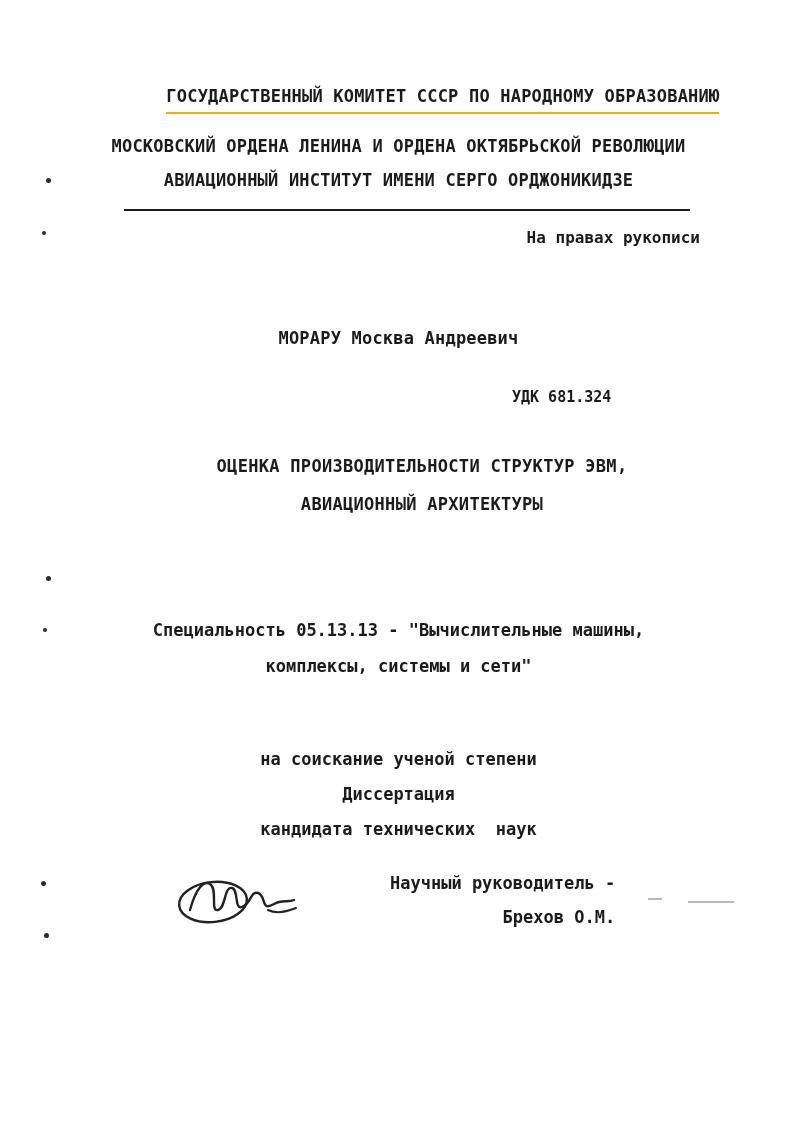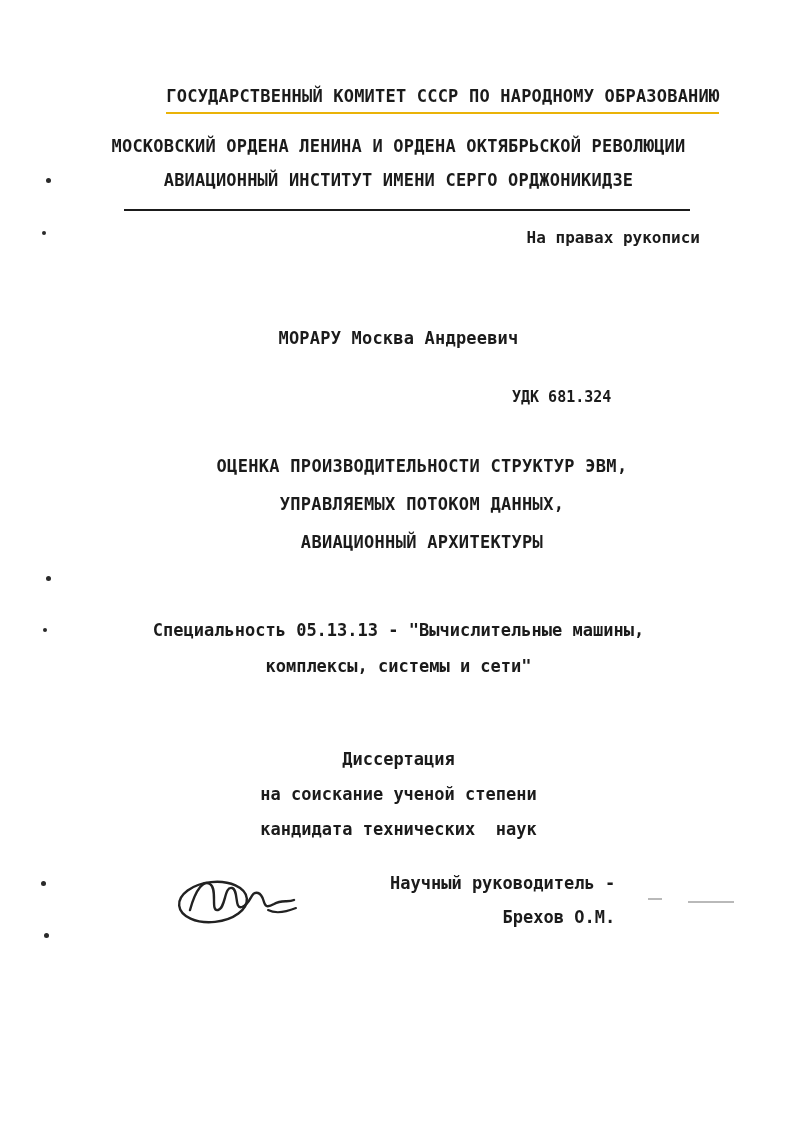--- a/index.html
+++ b/index.html
@@ -135,32 +135,31 @@
   <div class="rule"></div>
 
   <div class="manuscript-note">На правах рукописи</div>
 
   <div class="line author">МОРАРУ Москва Андреевич</div>
 
   <div class="udc">УДК 681.324</div>
 
   <div class="title-block">
     <div>ОЦЕНКА ПРОИЗВОДИТЕЛЬНОСТИ СТРУКТУР ЭВМ,</div>
-    <div>УПРАВЛЯЕМЫХ ПОТОКОМ ДАННЫХ,</div>
     <div>АВИАЦИОННЫЙ АРХИТЕКТУРЫ</div>
   </div>
 
   <div class="specialty-block">
     <div>Специальность 05.13.13 - "Вычислительные машины,</div>
     <div>комплексы, системы и сети"</div>
   </div>
 
   <div class="degree-block">
+    <div>на соискание ученой степени</div>
     <div>Диссертация</div>
-    <div>на соискание ученой степени</div>
     <div>кандидата технических  наук</div>
   </div>
 
   <div class="signature">
     <svg width="135" height="80" viewBox="0 0 135 80" xmlns="http://www.w3.org/2000/svg">
       <ellipse cx="45" cy="44" rx="34" ry="20" fill="none" stroke="#222222" stroke-width="2.4" transform="rotate(-6 45 44)"></ellipse>
       <path d="M22,52 C28,30 36,22 42,26 C50,31 42,54 50,52 C58,50 56,28 64,30 C71,32 66,52 74,49 C84,45 82,33 90,35 C99,38 92,54 106,46 C114,41 120,45 126,42" fill="none" stroke="#222222" stroke-width="2.4" stroke-linecap="round"></path>
       <path d="M100,52 C108,56 118,54 128,50" fill="none" stroke="#222222" stroke-width="2" stroke-linecap="round"></path>
     </svg>
   </div>

